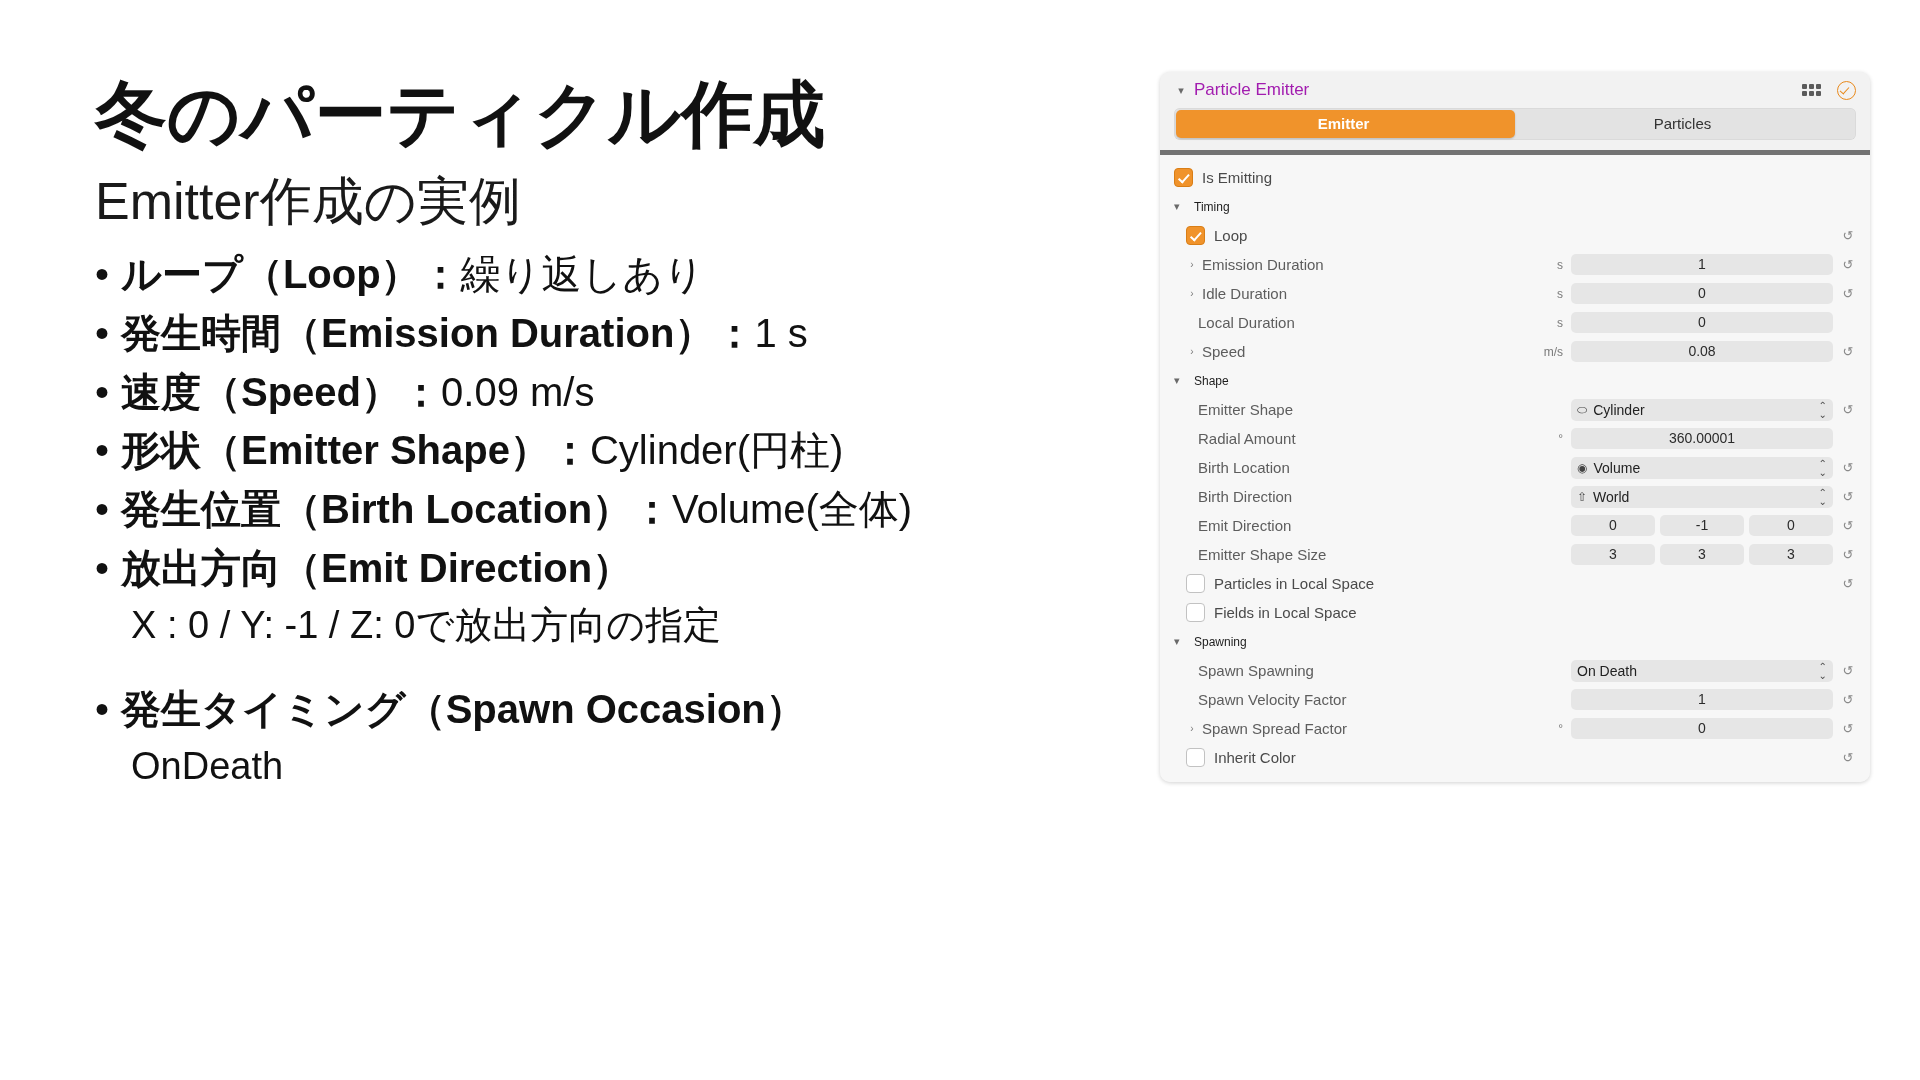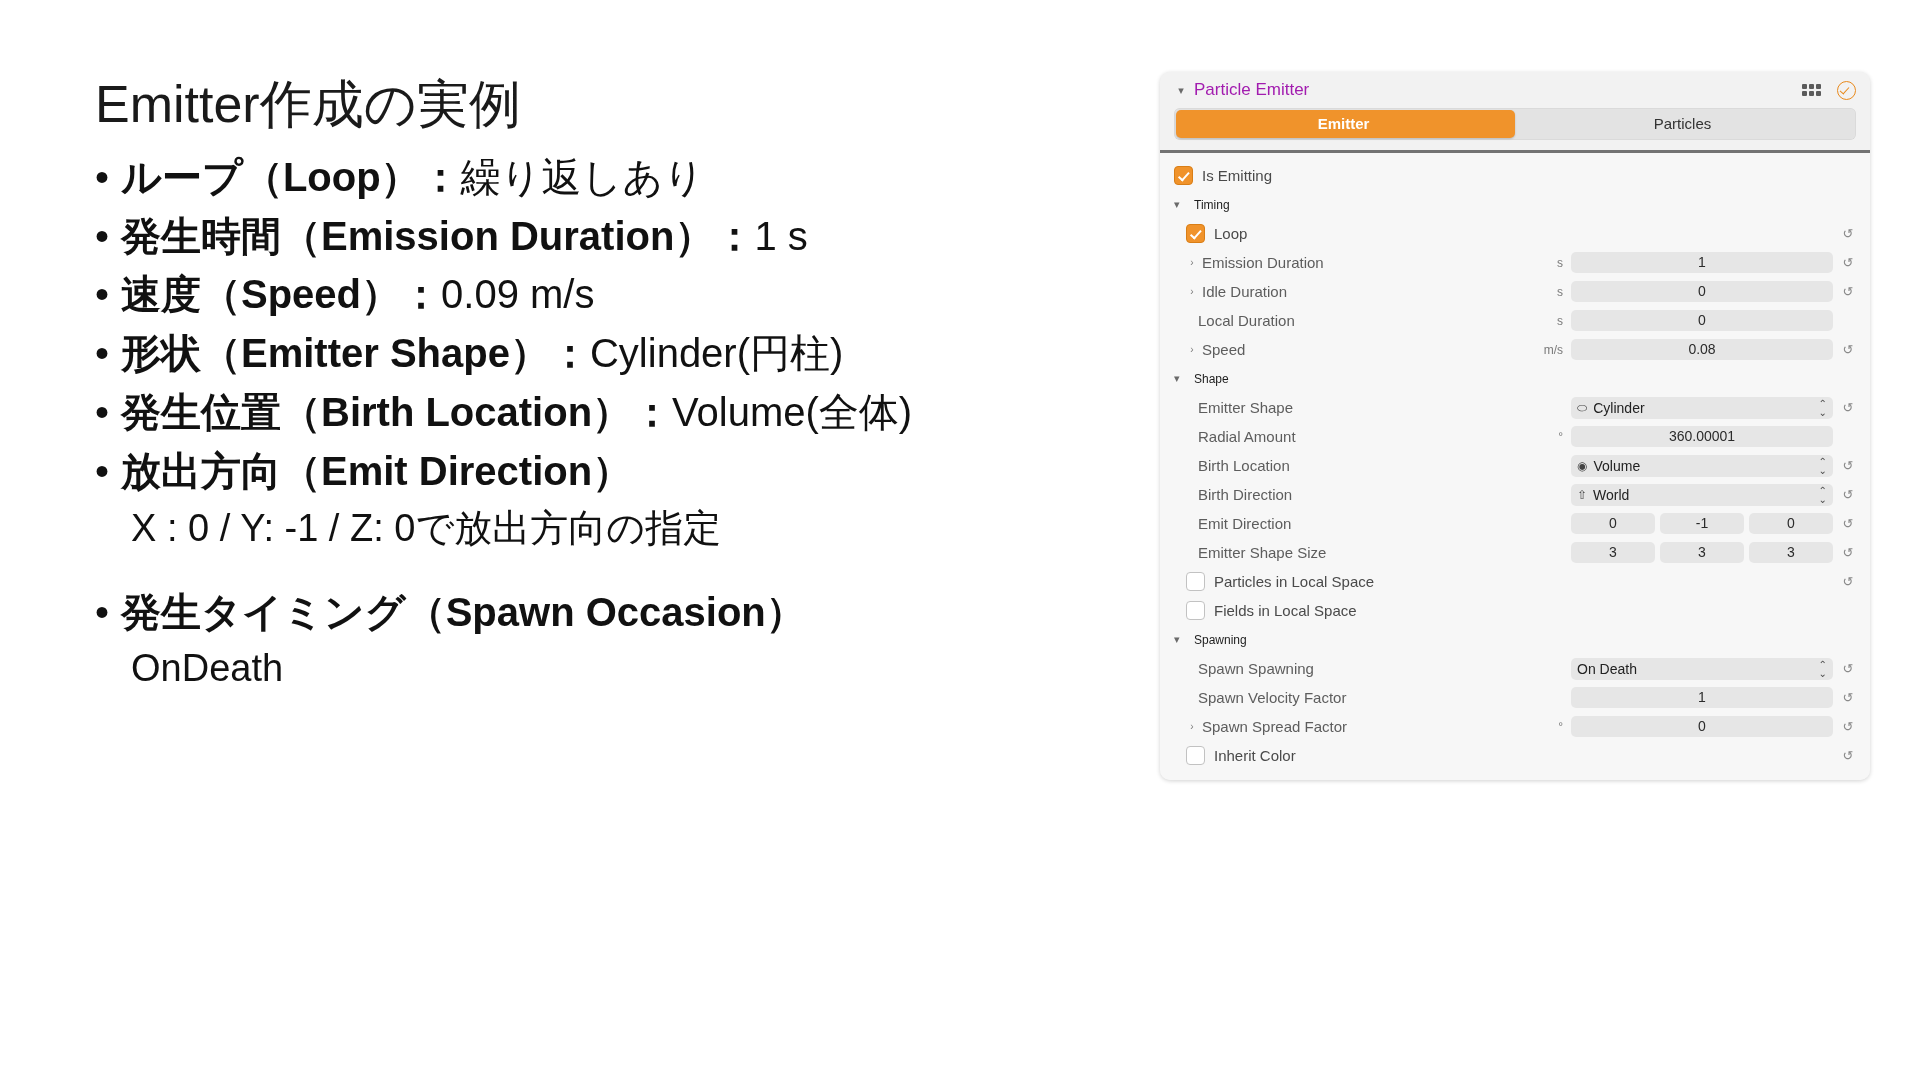--- a/index.html
+++ b/index.html
@@ -163,21 +163,21 @@
   }
   .seg.active {
     background: #f0932b;
     color: #ffffff;
     font-weight: bold;
     box-shadow: 0 1px 2px rgba(0,0,0,0.18);
   }
 
   .panel-body {
     background: #f7f7f7;
-    border-top: 3px solid #737373;
+    border-top: 5px solid #737373;
     padding: 8px 0 10px 0;
   }
 
   .row {
     display: flex;
     align-items: center;
     height: 29px;
     padding: 0 14px 0 14px;
   }
   .row .lbl {
@@ -305,20 +305,21 @@
     flex: 0 0 262px;
     width: 262px;
   }
 </style>
 </head>
 <body>
 
 <div id="page">
 
   <div class="slide">
+    <div class="slide-title">冬のパーティクル作成</div>
     <div class="slide-subtitle">Emitter作成の実例</div>
 
     <div class="bullets">
 
       <div class="bullet">
         <span class="dot">•</span>
         <span class="txt"><span class="b"> ループ（Loop）：</span><span>繰り返しあり</span></span>
       </div>
 
       <div class="bullet">

